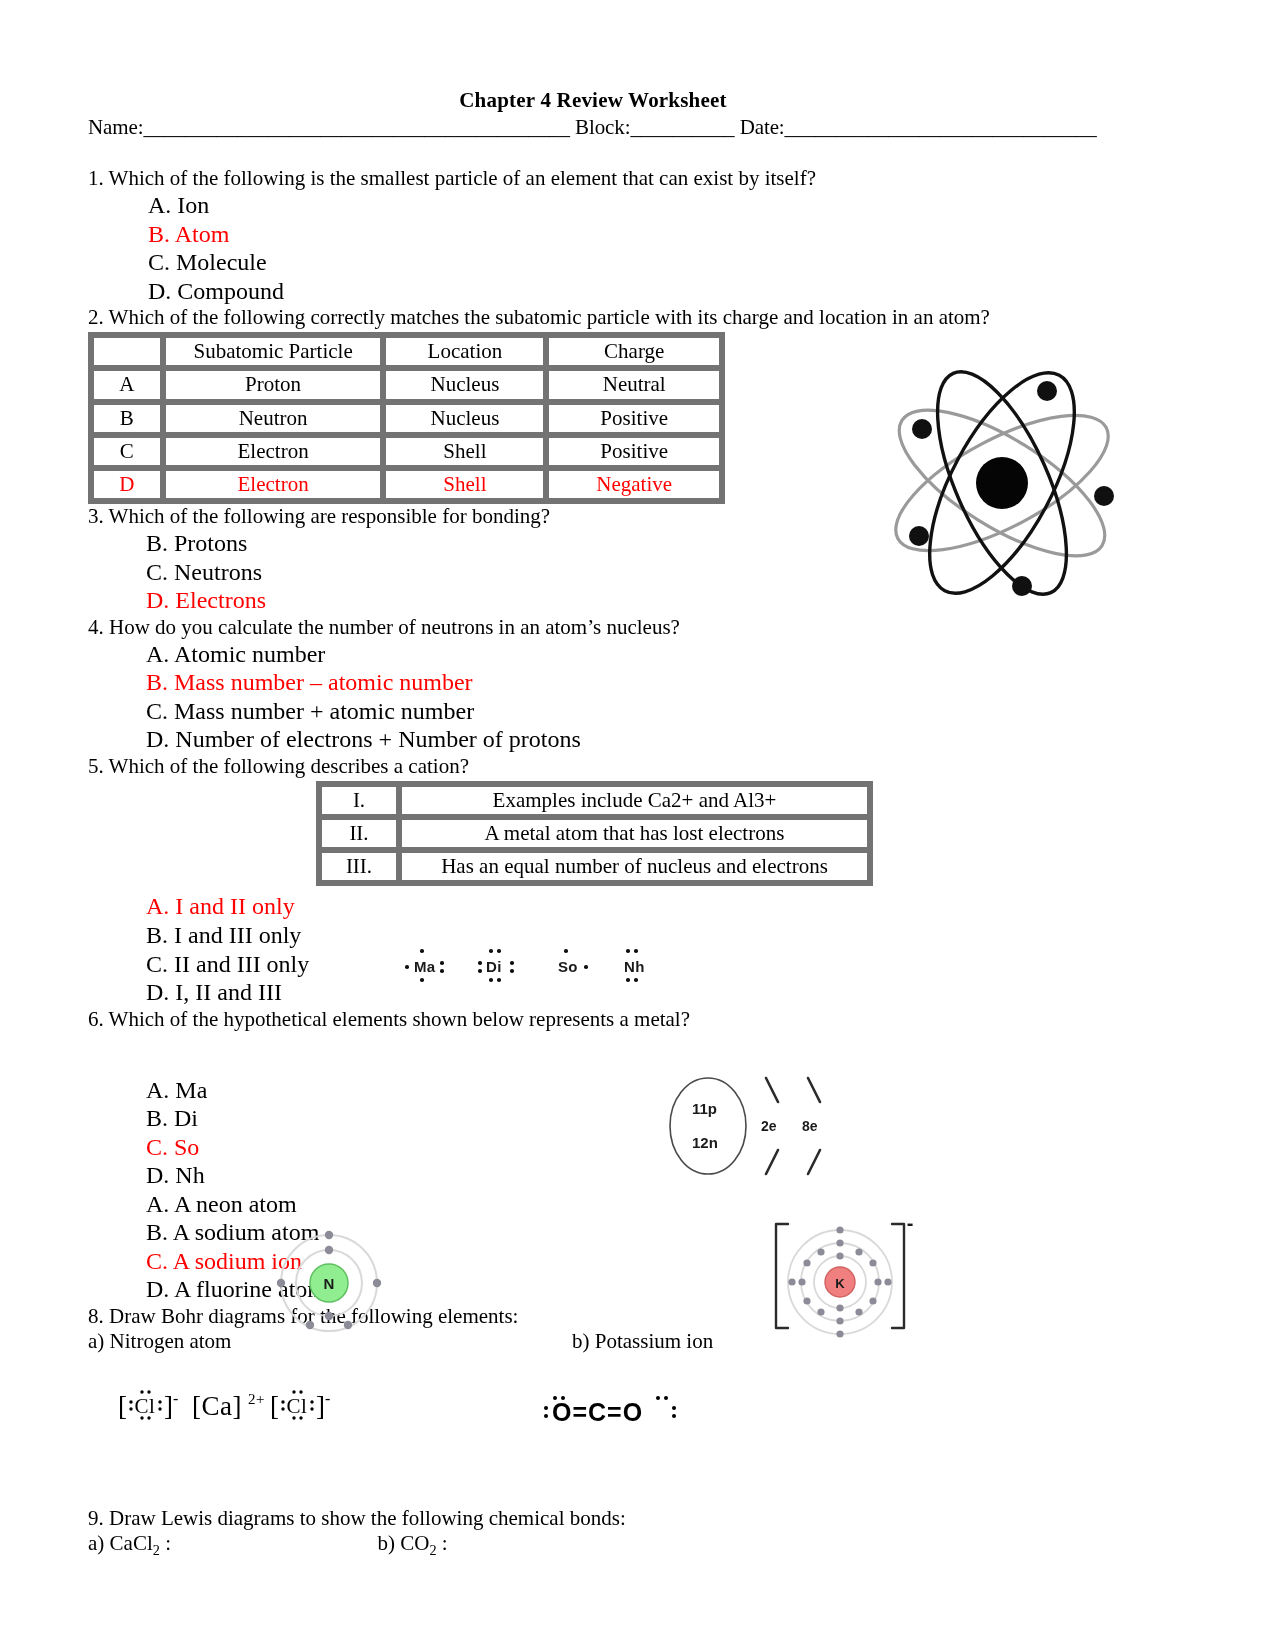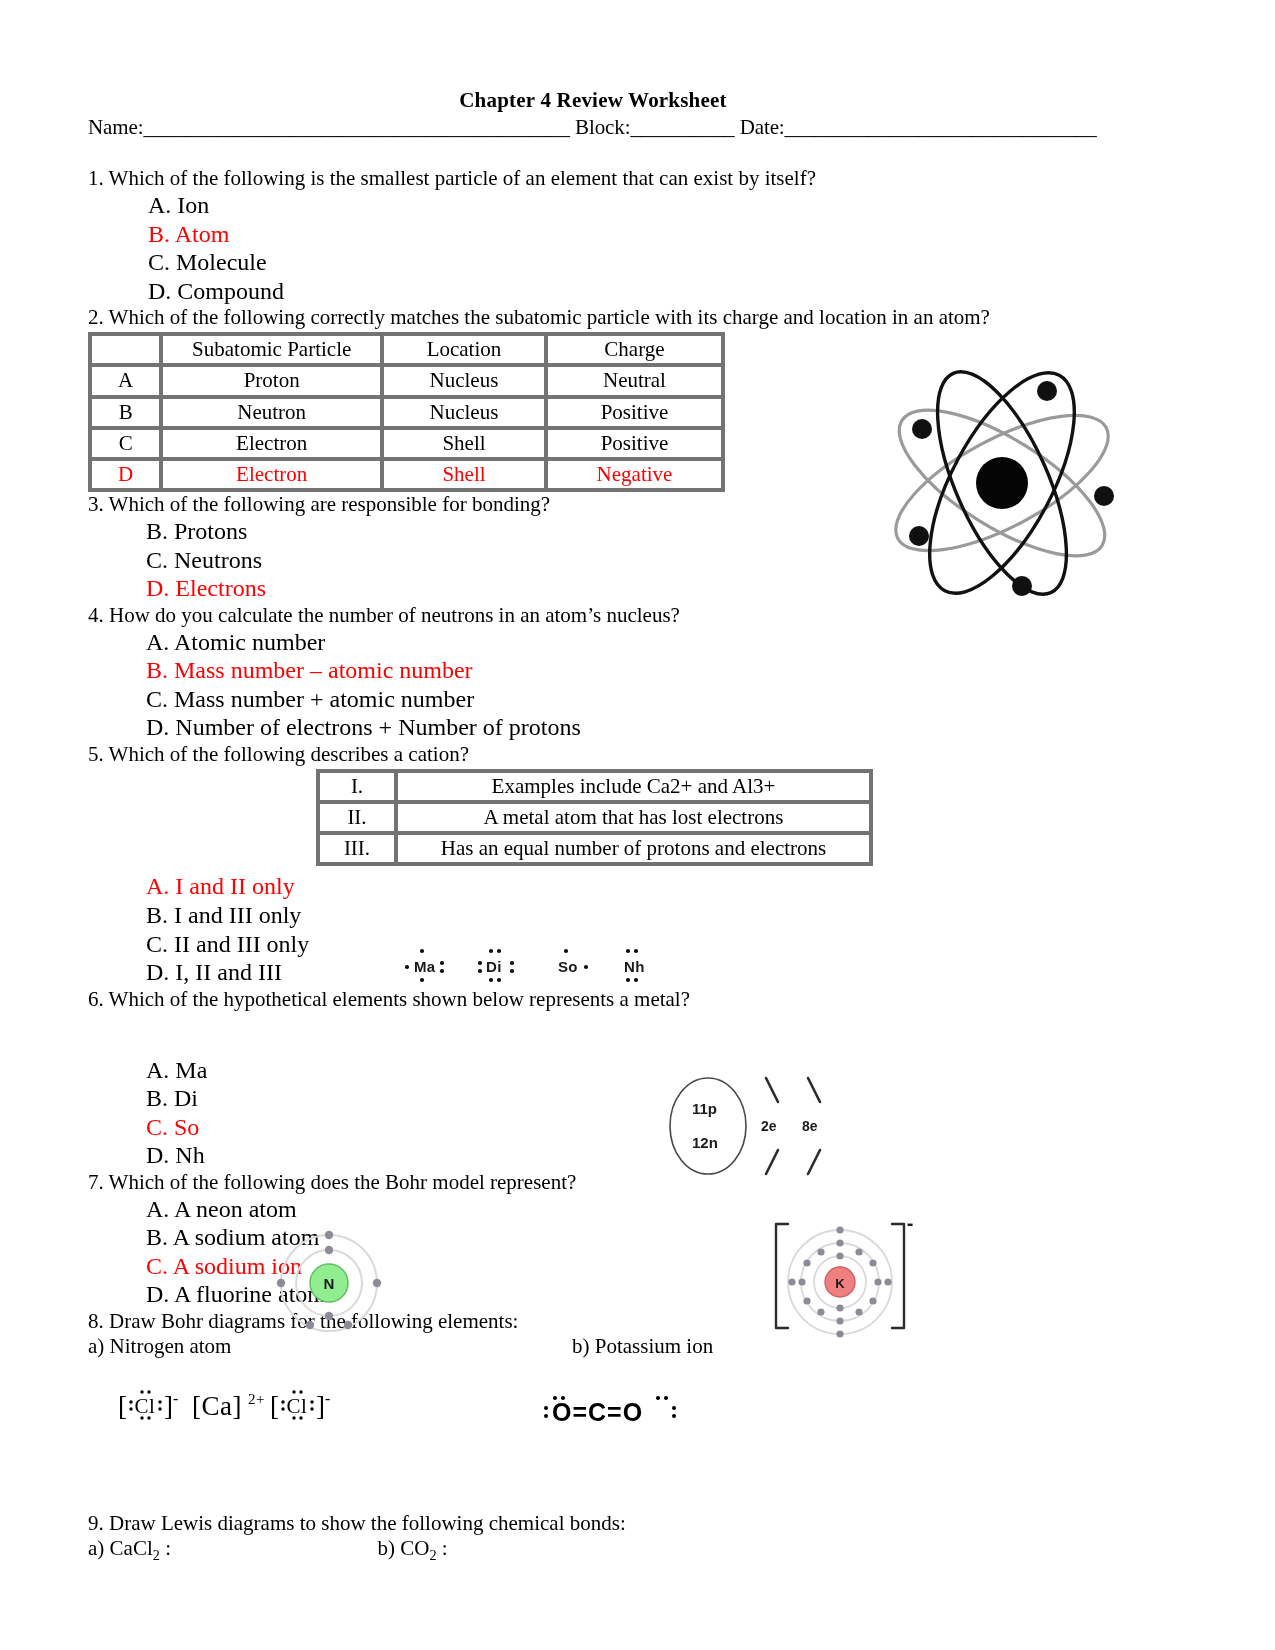--- a/index.html
+++ b/index.html
@@ -51,21 +51,21 @@
   .red { color: #ff0000; }
   .spacer-lg { height: 26px; }
   .spacer-sm { height: 6px; }
 
   
   table.wkst {
     border-collapse: collapse;
     font-size: 21px;
   }
   table.wkst td {
-    border: 4px solid #737373;
+    border: 6px solid #737373;
     text-align: center;
     padding: 1px 6px;
     line-height: 1.2;
     white-space: nowrap;
   }
   #q2-table { width: 637px; margin: 2px 0 0 0; }
   #q2-table td.c-label { width: 62px; }
   #q2-table td.c-part  { width: 212px; }
   #q2-table td.c-loc   { width: 160px; }
   #q2-table td.c-chg   { width: 175px; }
@@ -239,38 +239,37 @@
           <tr>
         <td class="c-num">I.</td>
         <td>Examples include Ca2+ and Al3+</td>
       </tr>
       <tr>
         <td class="c-num">II.</td>
         <td>A metal atom that has lost electrons</td>
       </tr>
       <tr>
         <td class="c-num">III.</td>
-        <td>Has an equal number of protons and electrons</td>
+        <td>Has an equal number of nucleus and electrons</td>
       </tr>
     </tbody>
       </table>
     <div class="spacer-sm"></div>
     <div class="opt indent-sm red">A. I and II only</div>
     <div class="opt indent-sm">B. I and III only</div>
     <div class="opt indent-sm">C. II and III only</div>
     <div class="opt indent-sm">D. I, II and III</div>
 
     <div class="q">6. Which of the hypothetical elements shown below represents a metal?</div>
     <div style="height:44px"></div>
     <div class="opt indent-sm">A. Ma</div>
     <div class="opt indent-sm">B.  Di</div>
     <div class="opt indent-sm red">C. So</div>
     <div class="opt indent-sm">D. Nh</div>
 
-    <div class="q">7. Which of the following does the Bohr model represent?</div>
     <div class="opt indent-sm">A. A neon atom</div>
     <div class="opt indent-sm">B. A sodium atom</div>
     <div class="opt indent-sm red">C. A sodium ion</div>
     <div class="opt indent-sm">D. A fluorine atom</div>
 
     <div class="q">8. Draw Bohr diagrams for the following elements:</div>
     <div class="q" style="position:relative;">
       <span>a) Nitrogen atom</span>
       <span style="display:inline-block;width:330px"></span>
       <span>b) Potassium ion</span>

